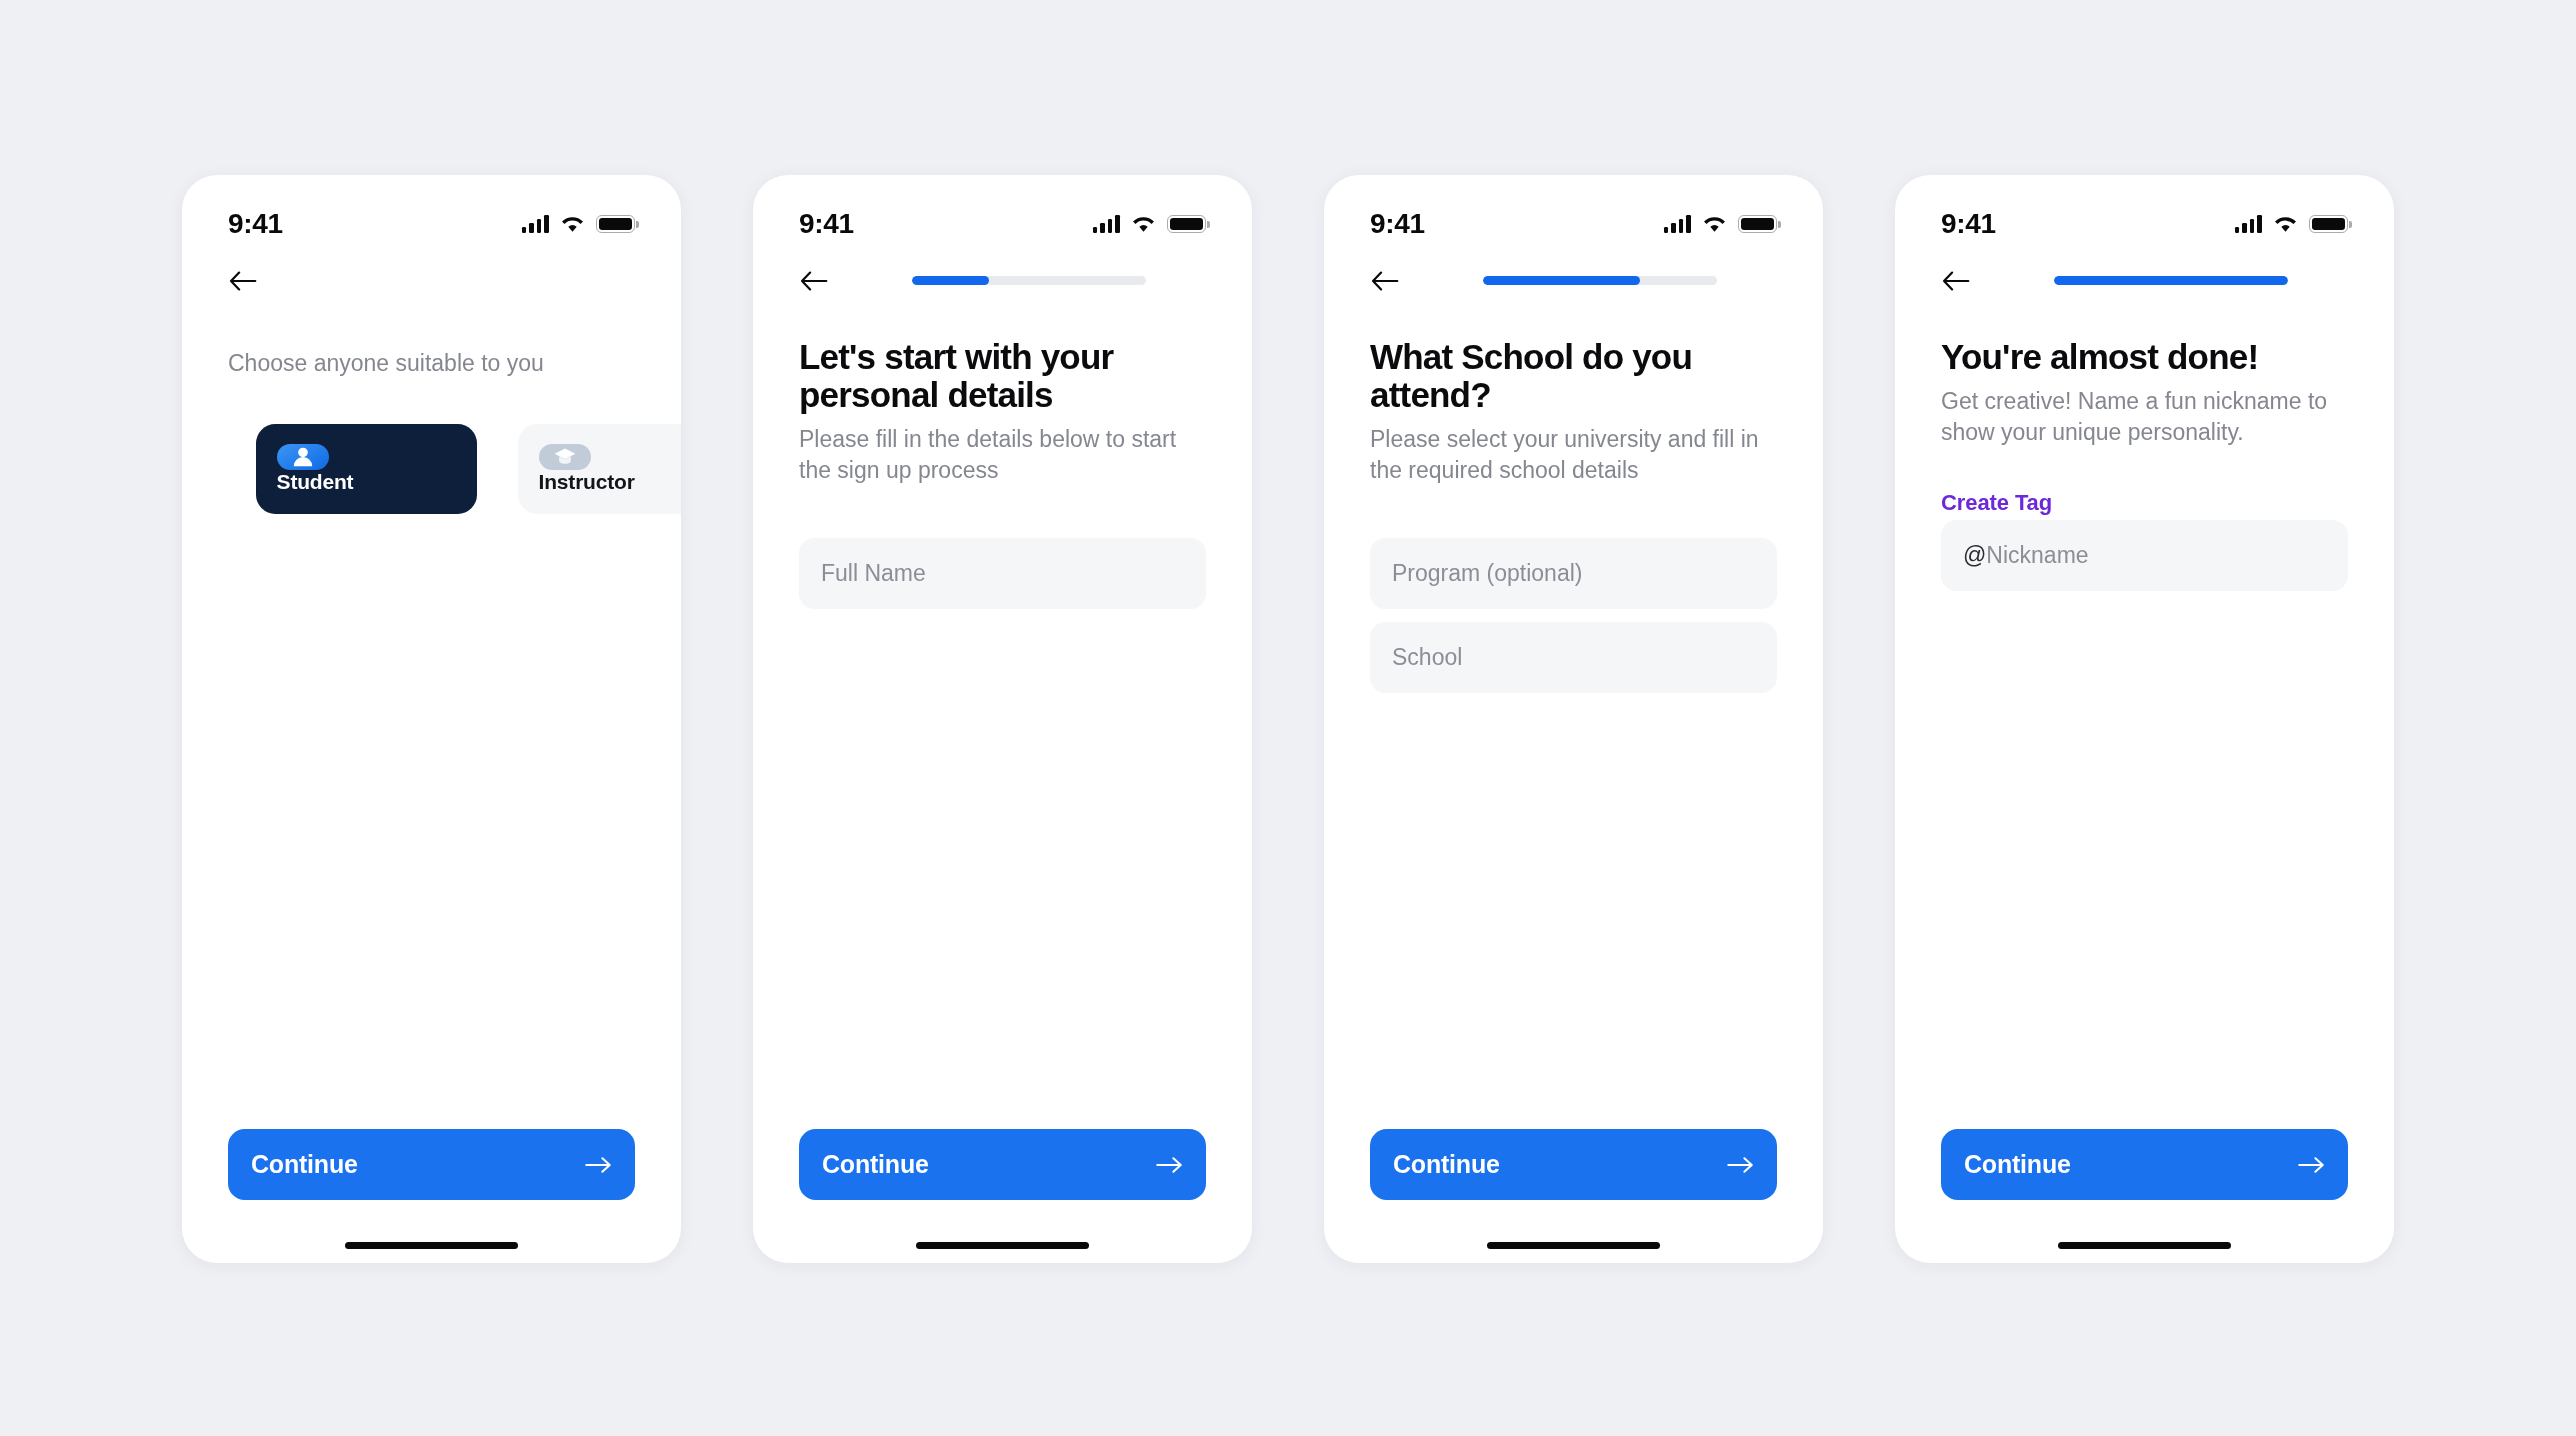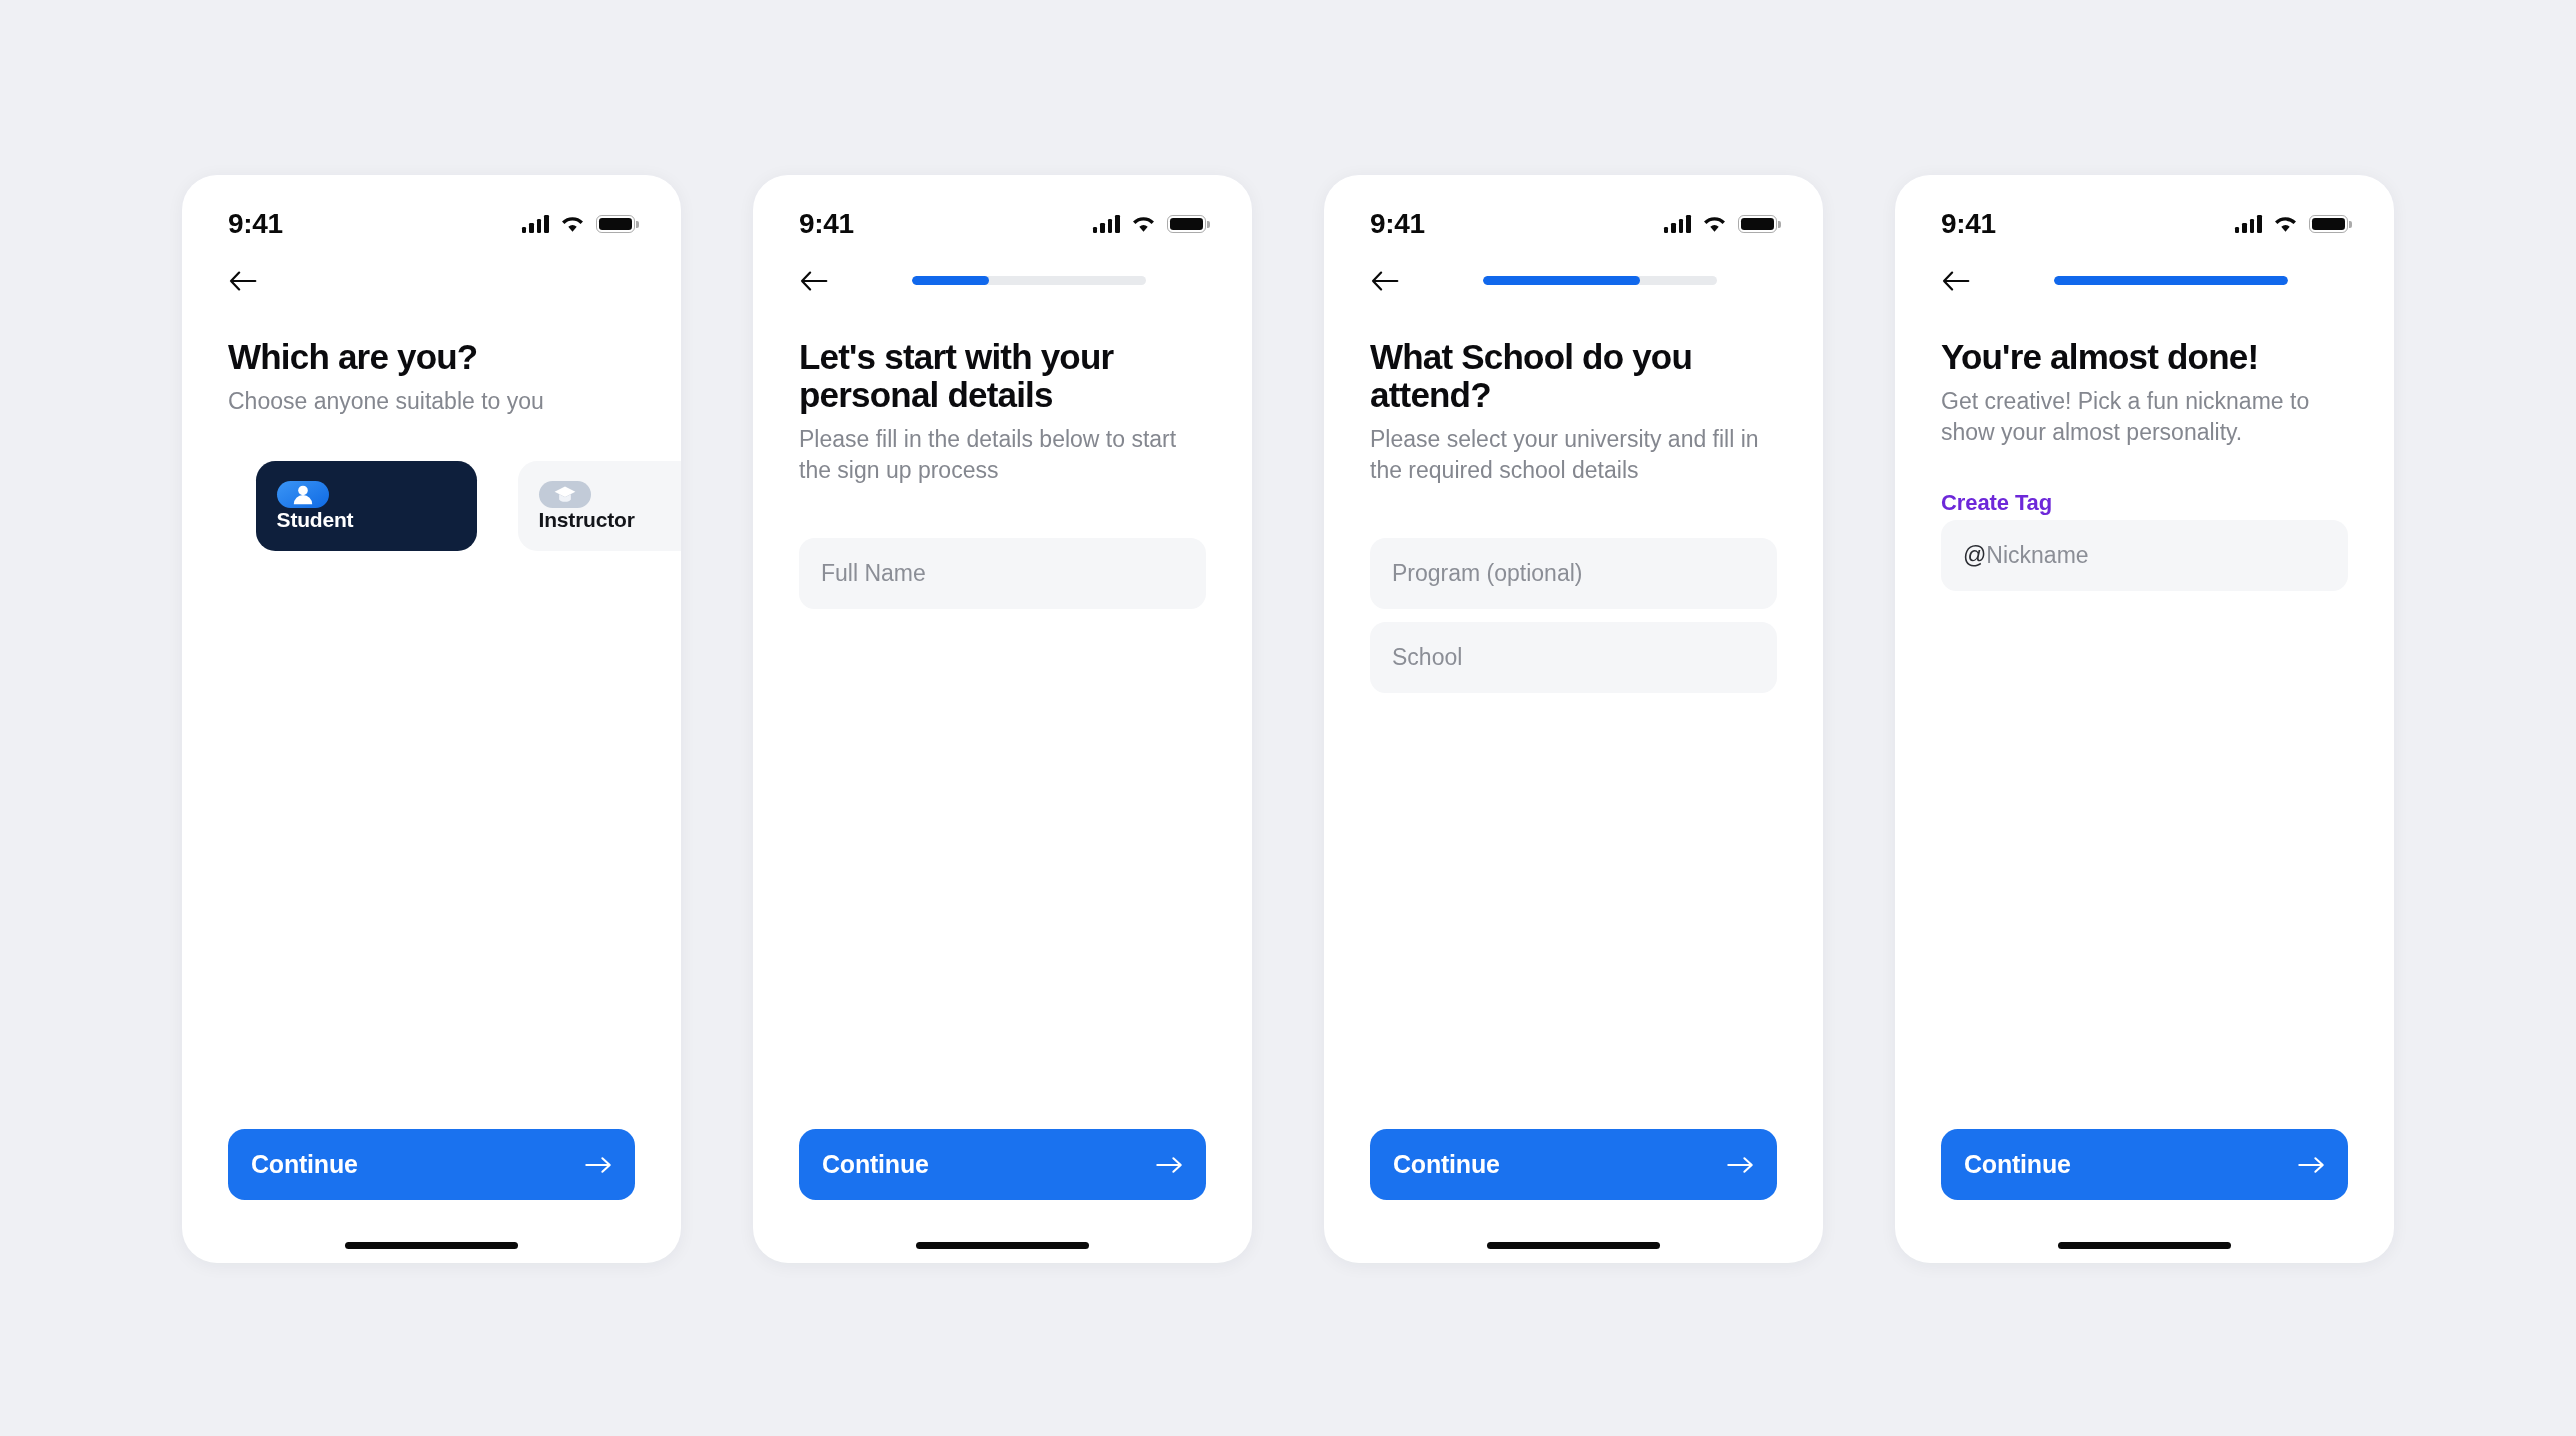--- a/index.html
+++ b/index.html
@@ -261,21 +261,20 @@
       </div>
       <div class="progress-wrap">
         <div class="progress-track">
           <div class="progress-fill" style="width:0%"></div>
         </div>
       </div>
     </div>
 
     <div class="screen-body">
       <div class="heading-block">
-        <div class="title">Which are you?</div>
         <div class="subtitle">Choose anyone suitable to you</div>
       </div>
 
       <div class="roles">
         <div class="role selected">
           <div class="role-icon">
             <svg width="26" height="26" viewBox="0 0 40 40">
                 <circle cx="20" cy="13" r="7.4" fill="#ffffff"></circle>
                 <path d="M5.8 34.2 A14.2 14.2 0 0 1 34.2 34.2 Z" fill="#ffffff"></path>
               </svg>
@@ -469,21 +468,21 @@
       <div class="progress-wrap">
         <div class="progress-track">
           <div class="progress-fill" style="width:100%"></div>
         </div>
       </div>
     </div>
 
     <div class="screen-body">
       <div class="heading-block">
         <div class="title">You're almost done!</div>
-        <div class="subtitle">Get creative! Pick a fun nickname to show your almost personality.</div>
+        <div class="subtitle">Get creative! Name a fun nickname to show your unique personality.</div>
       </div>
 
       <div class="field-group">
         <span class="field-label">Create Tag</span>
         <div class="field">
           <span class="field-prefix">@</span>
           <span class="field-text">Nickname</span>
         </div>
       </div>
 

